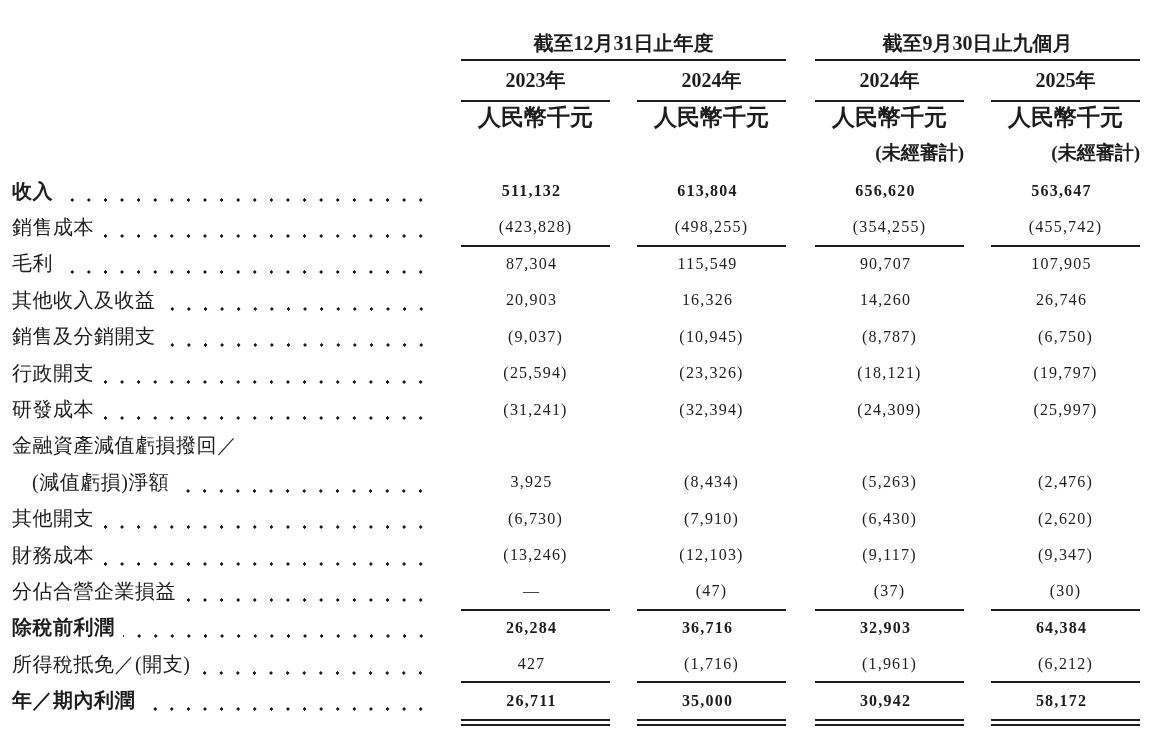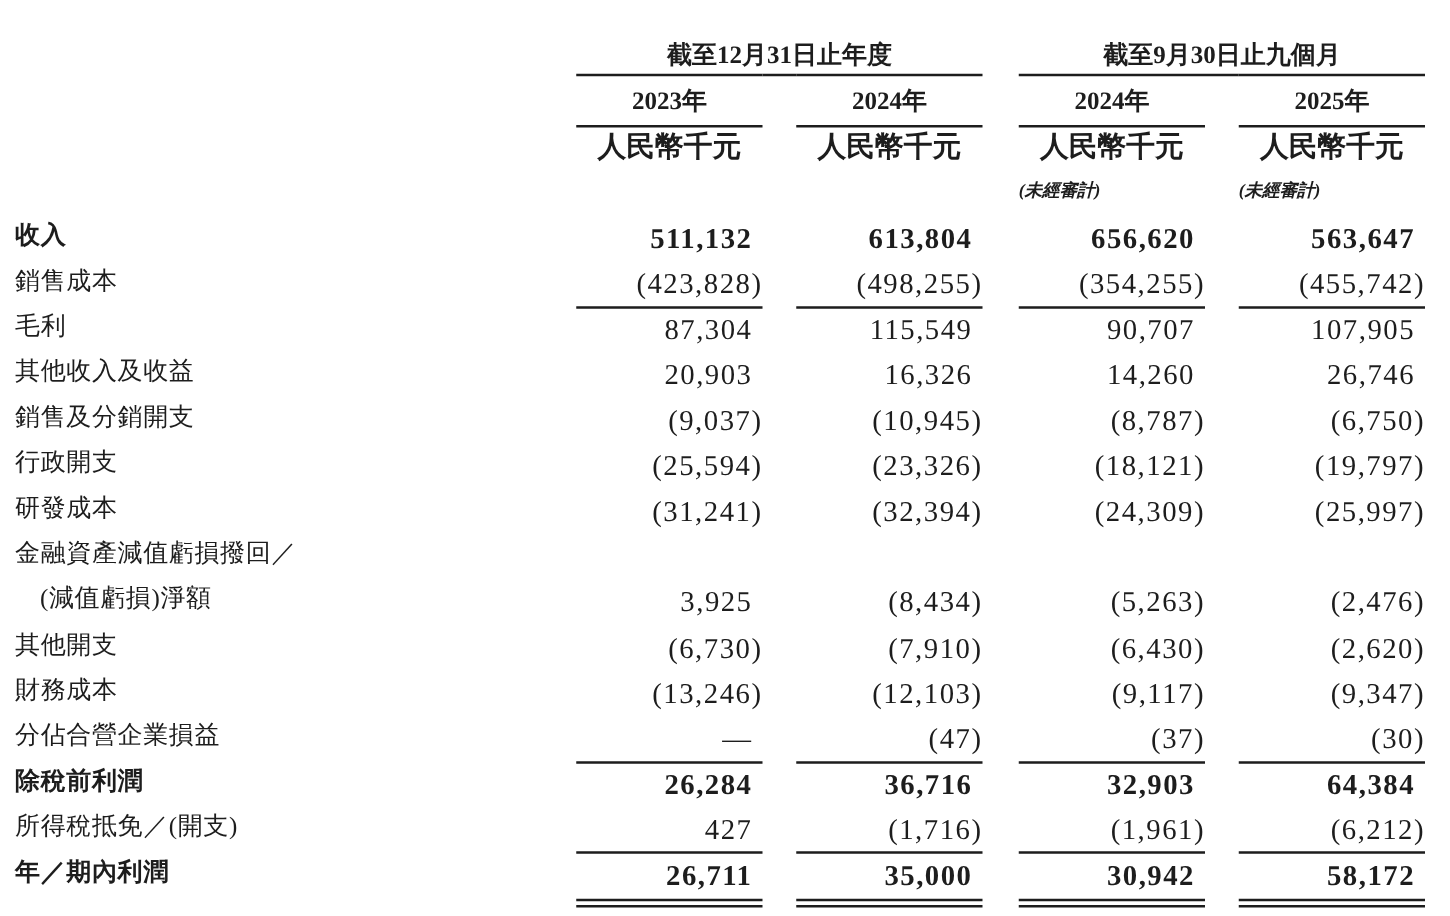--- a/index.html
+++ b/index.html
@@ -20,36 +20,36 @@
   tr.unaud-row{height:40px;}
   td.group-cell{
     text-align:center;font-weight:bold;font-size:20px;
     border-bottom:2.5px solid #1d1d1d;
   }
   td.year-cell{
     text-align:center;font-weight:bold;font-size:20px;
     border-bottom:2.5px solid #1d1d1d;
   }
   td.unit-cell{text-align:center;font-weight:bold;font-size:23px;}
-  td.unaud-cell{text-align:left;font-weight:bold;font-size:14px;font-style:italic;}
+  td.unaud-cell{text-align:right;font-weight:bold;font-size:19px;}
   
   tr.data-row{height:36.4px;}
   tr.data-row.bold td{font-weight:bold;}
   td.lbl-cell{padding-left:12px;padding-right:30px;}
   td.lbl-cell.indent{padding-left:32px;}
-  .lblwrap{display:flex;align-items:baseline;flex-direction:column;}
+  .lblwrap{display:flex;align-items:baseline;}
   .lbl{white-space:nowrap;font-size:20px;letter-spacing:0.5px;}
   .leader{
     flex:1 1 auto;height:4px;align-self:flex-end;margin:0 2px 3px 8px;
     background-image:radial-gradient(circle,#1d1d1d 1.5px,rgba(0,0,0,0) 1.7px);
     background-size:16.6px 4px;background-repeat:repeat-x;background-position:right bottom;
   }
   tr.data-row.noleader .leader{background-image:none;}
   td.num{
-    text-align:right;padding-right:8px;font-size:23px;
+    text-align:center;padding-right:8px;font-size:16px;
     white-space:nowrap;
   }
   .val{letter-spacing:1.2px;display:inline-block;}
   .val.paren{margin-right:-8px;}
   tr.rule-below td.num{border-bottom:2.5px solid #1d1d1d;}
   
   tr.dblrule-row{height:14px;}
   tr.dblrule-row td{vertical-align:top;}
   .dbl{height:3.5px;border-top:2.5px solid #1d1d1d;border-bottom:2.5px solid #1d1d1d;}
 </style>

